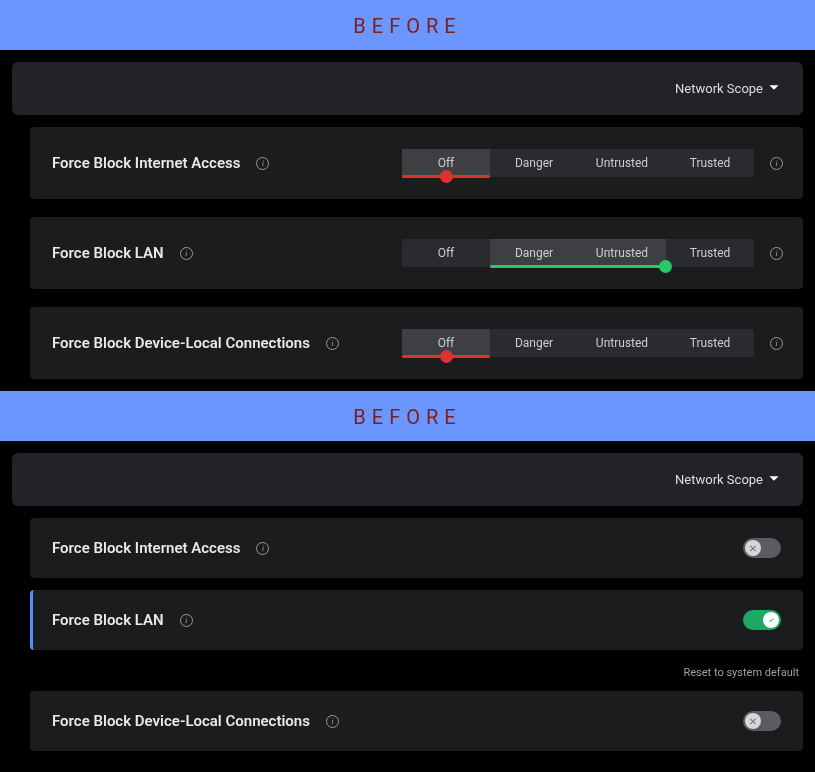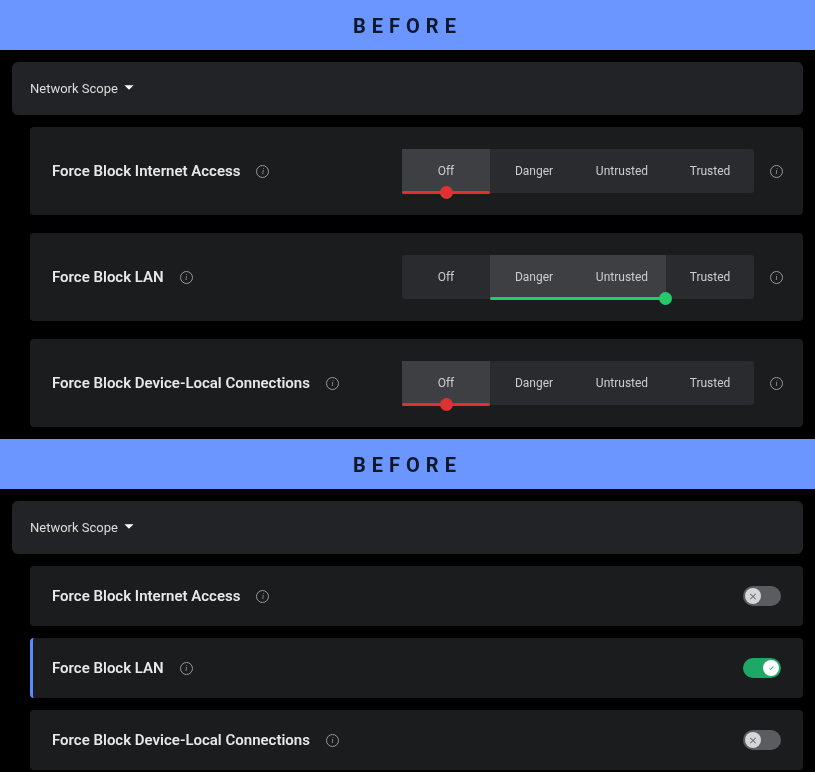--- a/index.html
+++ b/index.html
@@ -4,35 +4,35 @@
 <style>
   * { box-sizing: border-box; margin: 0; padding: 0; }
   body {
     background: #000;
     font-family: -apple-system, BlinkMacSystemFont, "Segoe UI", Roboto, Helvetica, Arial, sans-serif;
     color: #e8e8e8;
     width: 815px;
   }
   .banner {
     background: #6b95ff;
-    color: #0f172a;
+    color: #7f1d1d;
     text-align: center;
-    font-weight: 700;
+    font-weight: 400;
     letter-spacing: 6px;
     font-size: 20px;
     padding: 14px 0 12px;
   }
   .section { padding: 12px; }
   .header-row {
     background: #222326;
     border-radius: 6px;
     padding: 14px 18px;
     display: flex;
     align-items: center;
-    justify-content: flex-start;
+    justify-content: flex-end;
     font-size: 13px;
     color: #ddd;
   }
   .chevron svg { width: 22px; height: 22px; fill: #fff; }
   .row-list { margin-top: 12px; display: flex; flex-direction: column; gap: 18px; padding-left: 18px; }
   .row {
     background: #1b1c1e;
     border-radius: 4px;
     display: flex;
     align-items: center;
@@ -48,21 +48,21 @@
   }
   .slider-wrap {
     margin-left: auto;
     display: flex; align-items: center; gap: 16px;
   }
   .slider {
     position: relative;
     display: flex;
     background: #2a2b2e;
     border-radius: 3px;
-    height: 44px;
+    height: 28px;
   }
   .opt {
     width: 88px;
     display: flex; align-items: center; justify-content: center;
     font-size: 12px; color: #ccc;
     cursor: pointer;
   }
   .opt.sel { background: #3e3f42; }
   .track {
     position: absolute;
@@ -211,20 +211,21 @@
           <span class="info-icon">i</span>
         </div>
         <div class="toggle on">
           <div class="knob">
             <svg viewBox="0 0 24 24" fill="#1ea865">
               <path d="M9 16.2l-3.5-3.5 1.4-1.4L9 13.4l7.1-7.1 1.4 1.4z"></path>
             </svg>
           </div>
         </div>
       </div>
+      <div class="reset-link">Reset to system default</div>
       <div class="after-row">
         <div class="row-label">
           <span>Force Block Device-Local Connections</span>
           <span class="info-icon">i</span>
         </div>
         <div class="toggle">
           <div class="knob">
             <svg viewBox="0 0 24 24" fill="#5a5c5f">
               <path d="M18.3 5.71L12 12l6.3 6.29-1.42 1.42L10.59 13.4 4.3 19.71 2.88 18.3 9.17 12 2.88 5.71 4.3 4.29l6.3 6.3 6.29-6.3z"></path>
             </svg>

